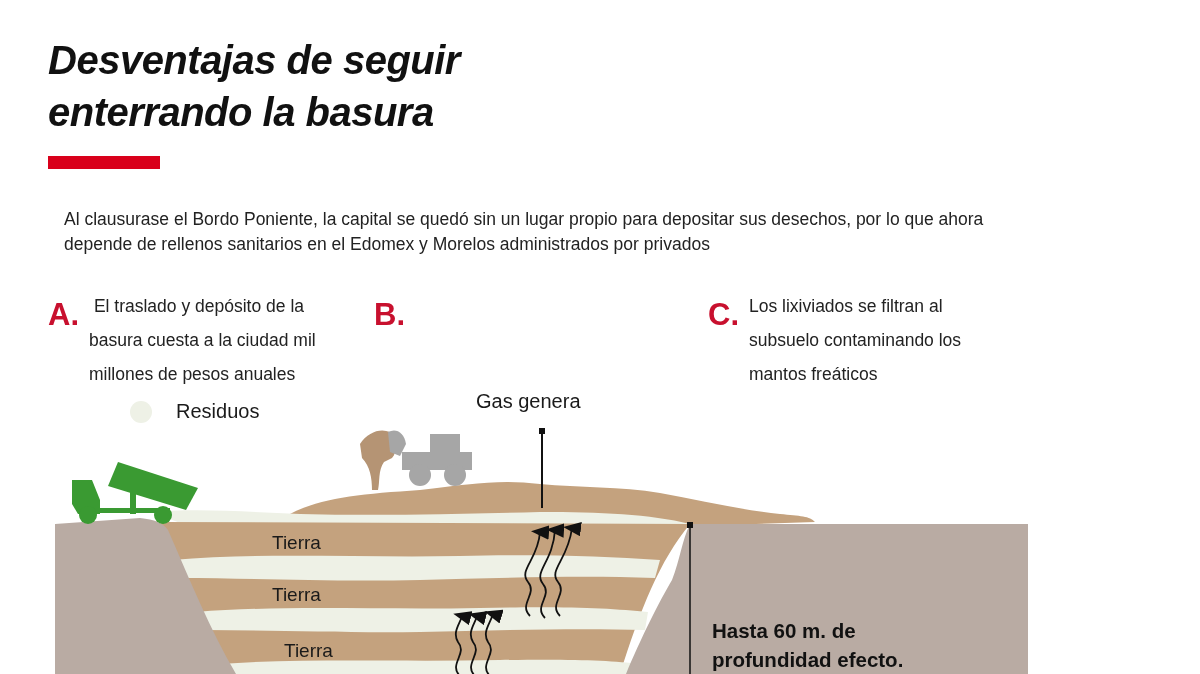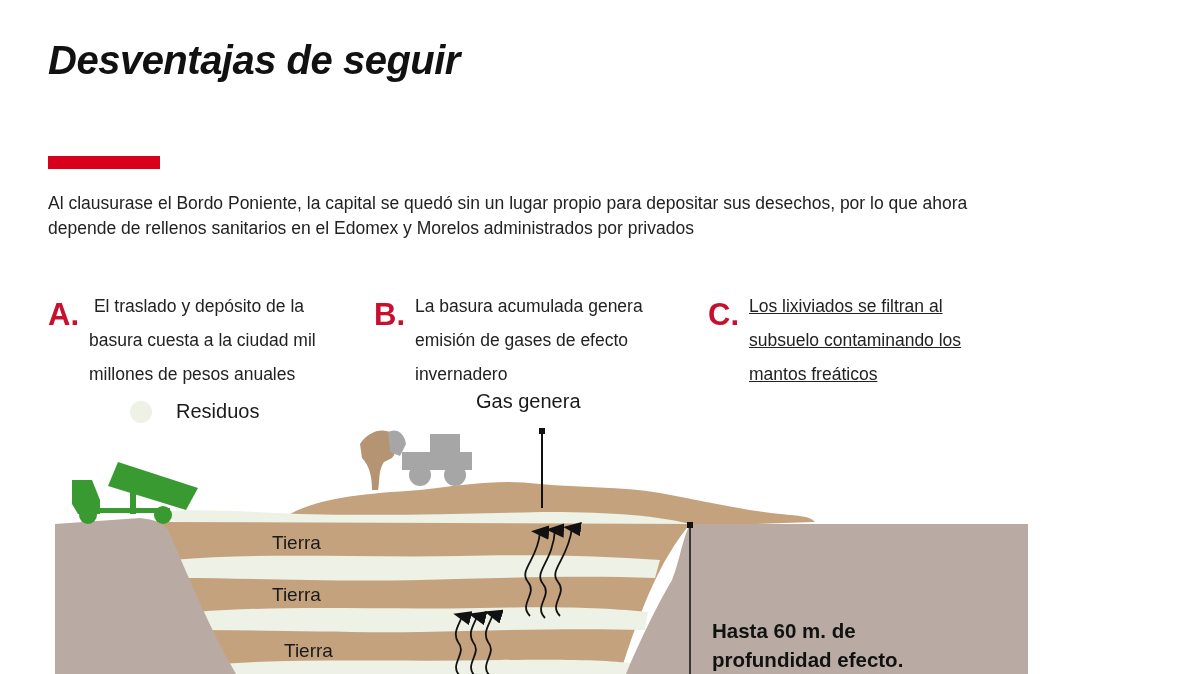--- a/index.html
+++ b/index.html
@@ -6,42 +6,42 @@
   body { width:1200px; height:674px; position:relative; overflow:hidden; font-family:"Liberation Sans", sans-serif; color:#1a1a1a; }
   .title { position:absolute; left:48px; top:34px; font-size:40px; font-weight:bold; font-style:italic; line-height:52px; letter-spacing:-0.5px; margin:0; color:#111; }
   .title span { display:block; }
   .red-bar { position:absolute; left:48px; top:156px; width:112px; height:13px; background:#d9001b; }
   .intro { position:absolute; left:48px; top:191px; width:940px; font-size:17.5px; line-height:25px; color:#222; }
   .point { position:absolute; top:289px; display:flex; align-items:flex-start; }
   .point .letter { font-size:31px; font-weight:bold; color:#c8102e; line-height:36px; margin-top:8px; margin-right:10px; }
   .point .text { font-size:17.5px; line-height:34px; color:#222; }
   .pA { left:48px; } .pA .text { width:260px; }
   .pB { left:374px; } .pB .text { width:270px; }
-  .pC { left:708px; } .pC .text { width:260px;text-decoration:underline; }
+  .pC { left:708px; } .pC .text { width:260px; }
   .diagram { position:absolute; left:0; top:380px; width:1200px; height:294px; }
   .lbl { position:absolute; font-size:20px; color:#1a1a1a; }
   .legend-dot { position:absolute; left:130px; top:401px; width:22px; height:22px; border-radius:50%; background:#eef1e6; }
   .depth { position:absolute; left:712px; top:616px; font-size:20.5px; font-weight:bold; line-height:29px; color:#111; }
 </style>
 </head>
 <body>
 
 <h1 class="title">
   <span>Desventajas de seguir</span>
+  <span>enterrando la basura</span>
 </h1>
 <div class="red-bar"></div>
-<p class="intro" style="margin:0;">Al clausurase el Bordo Poniente, la capital se quedó sin un lugar propio para depositar sus desechos, por lo que ahora depende de rellenos sanitarios en el Edomex y Morelos administrados por privados</p>
+<p class="intro" style="margin:16px;">Al clausurase el Bordo Poniente, la capital se quedó sin un lugar propio para depositar sus desechos, por lo que ahora depende de rellenos sanitarios en el Edomex y Morelos administrados por privados</p>
 
 <div class="point pA">
   <span class="letter">A.</span>
   <span class="text" style="white-space:pre-wrap;"> El traslado y depósito de la basura cuesta a la ciudad mil millones de pesos anuales</span>
 </div>
 <div class="point pB">
   <span class="letter">B.</span>
-  <span class="text">La basura acumulada genera emisión de gases de efecto invernadero</span>
 </div>
 <div class="point pC">
   <span class="letter">C.</span>
   <span class="text">Los lixiviados se filtran al subsuelo contaminando los mantos freáticos</span>
 </div>
 
 <svg class="diagram" viewBox="0 380 1200 294" width="1200" height="294" xmlns="http://www.w3.org/2000/svg">
   <defs>
     <marker id="arrowhead" markerWidth="8" markerHeight="10" refX="4" refY="5" orient="auto">
       <path d="M0,10 L4,0 L8,10 Z" fill="#111"></path>

